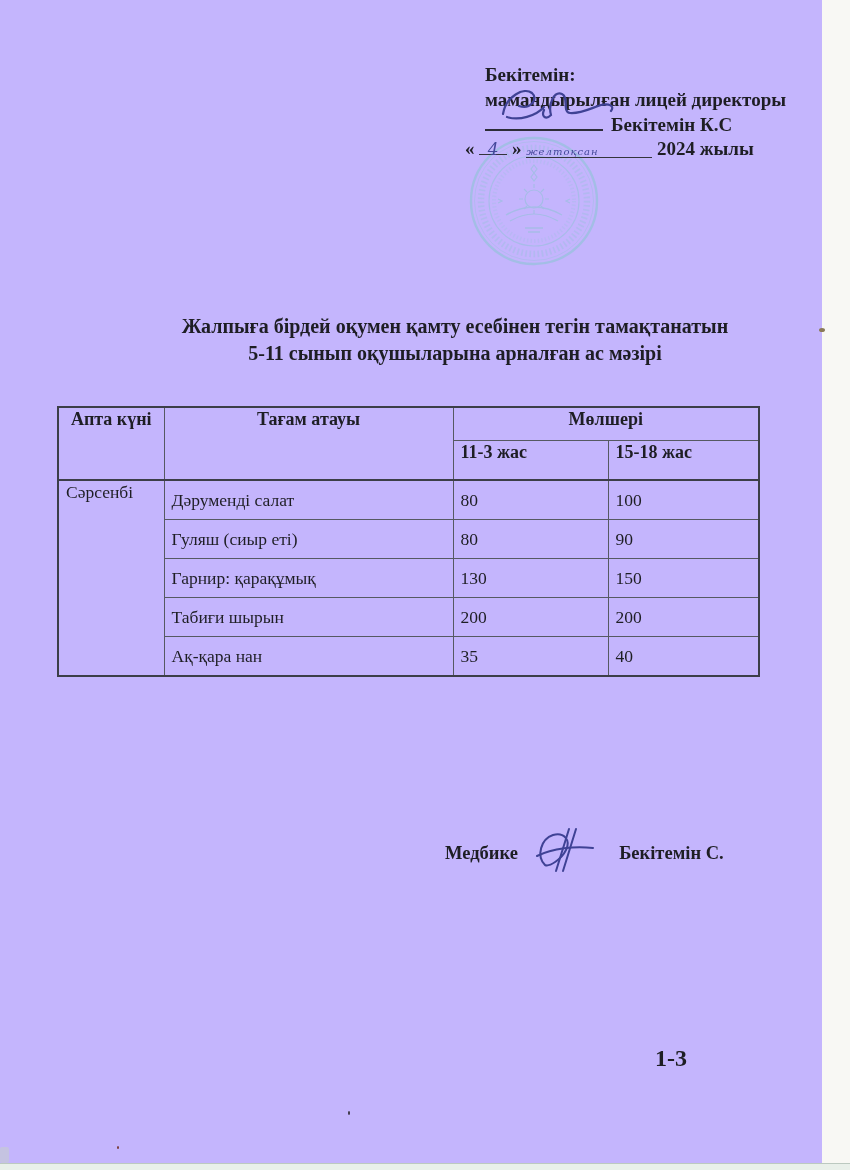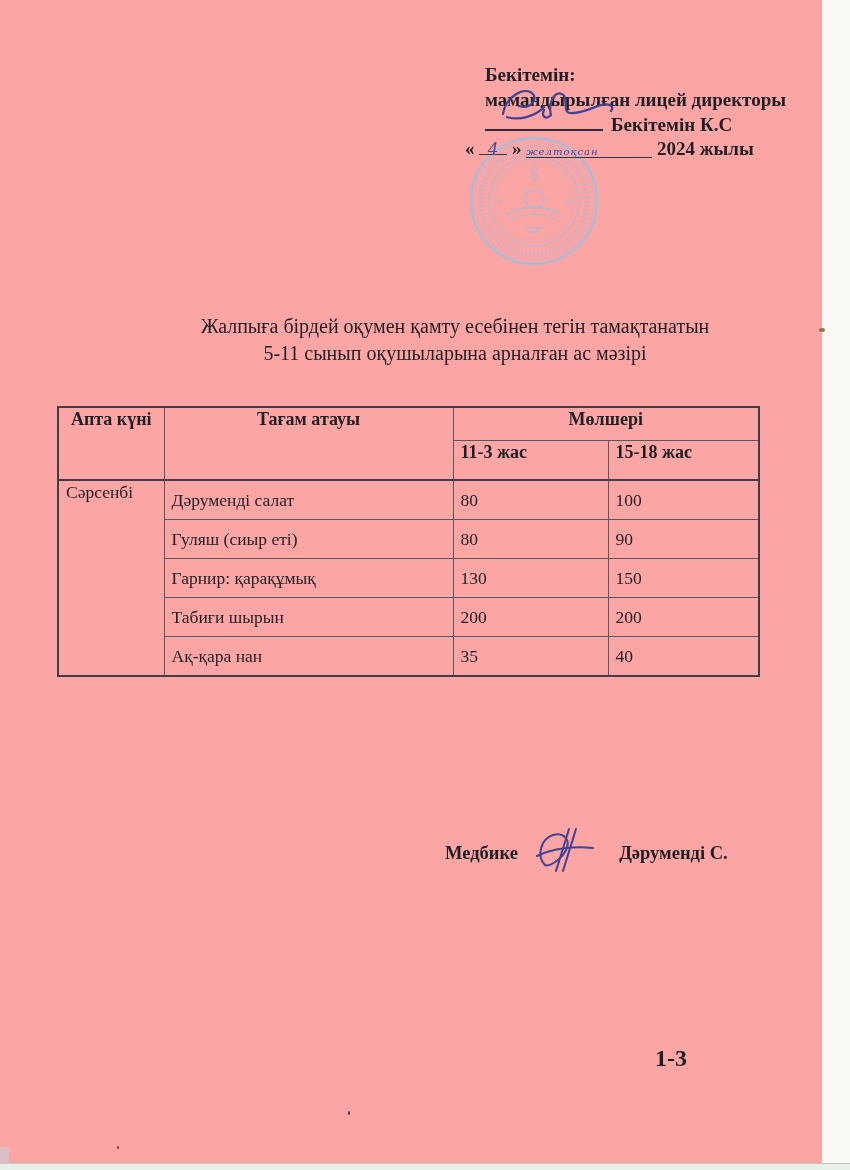--- a/index.html
+++ b/index.html
@@ -1,18 +1,18 @@
 <!DOCTYPE html>
 <html><head>
 <meta charset="utf-8">
 <style>
   html,body{margin:0;padding:0;background:#cfcfcf;}
   .scan{
     position:relative;width:850px;height:1170px;overflow:hidden;
-    background:#fca5a5;
+    background:#c4b5fd;
     font-family:"Liberation Serif","DejaVu Serif",serif;
     color:#1e1e24;
   }
   .right-strip{position:absolute;left:822px;top:0;width:28px;height:1170px;background:#f8f8f4;}
   .bottom-strip{position:absolute;left:0;top:1163px;width:850px;height:7px;background:#e9f0ea;border-top:1px solid #bcc9c0;}
   .corner-blob{position:absolute;left:0;top:1147px;width:9px;height:16px;background:#c6cbd3;opacity:.65;border-radius:2px;}
   .speck{position:absolute;border-radius:50%;}
   .speck.s1{left:819px;top:328px;width:6px;height:4px;background:#8a7a58;}
   .speck.s2{left:348px;top:1111px;width:2px;height:4px;background:#3a3440;}
   .speck.s3{left:117px;top:1146px;width:2px;height:3px;background:#7a3b35;}
@@ -24,21 +24,21 @@
   .approval{position:absolute;left:485px;top:63px;z-index:2;font-weight:bold;font-size:19px;line-height:24.5px;white-space:nowrap;}
   .sig-row{position:relative;height:24.5px;}
   .sig-underline{display:inline-block;width:118px;height:17px;border-bottom:2px solid #2d2d38;margin-right:8px;}
   .date-row{margin-left:-20px;height:24.5px;}
   .hand{font-family:"DejaVu Serif",serif;font-style:italic;color:#45489b;font-weight:normal;}
   .day-box{display:inline-block;width:28px;height:17px;border-bottom:1.5px solid #34343c;text-align:center;font-size:17px;}
   .month-box{display:inline-block;width:126px;height:17px;border-bottom:1.5px solid #34343c;text-align:left;font-size:10px;letter-spacing:1px;}
   .dir-sig{position:absolute;left:6px;top:-32px;z-index:3;}
 
   
-  .title{position:absolute;left:90px;top:313px;width:730px;text-align:center;font-weight:normal;font-size:20px;line-height:27px;z-index:2;}
+  .title{position:absolute;left:90px;top:313px;width:730px;text-align:center;font-weight:bold;font-size:20px;line-height:27px;z-index:2;}
 
   
   .menu-table{position:absolute;left:57px;top:406px;border-collapse:collapse;table-layout:fixed;width:701px;border:2px solid #3c3e48;z-index:2;}
   .menu-table th,.menu-table td{border:1px solid #565962;padding:8px 7px;overflow:hidden;}
   .menu-table thead th{font-size:18px;font-weight:bold;vertical-align:top;padding-top:1px;}
   .th-center{text-align:center;}
   .th-left{text-align:left;}
   .row-head2 th{height:29px;}
   .row-head1 th{height:23px;}
   .menu-table tbody td{font-size:17.5px;font-weight:normal;height:22px;text-align:left;vertical-align:middle;}
@@ -158,18 +158,18 @@
     <span>Медбике</span>
     <svg class="nurse-sig" width="66" height="52" viewBox="0 0 66 52">
       <g fill="none" stroke="#3f4295" stroke-width="2" stroke-linecap="round">
         <path d="M12 42 C3 33 8 16 20 12 C31 9 38 17 33 27 C28 37 16 44 12 42"></path>
         <path d="M23 48 L36 6"></path>
         <path d="M30 48 L43 6"></path>
         <path d="M4 33 C20 25 42 23 60 25"></path>
       </g>
     </svg>
     <span class="gap"></span>
-    <span>Дәруменді С.</span>
+    <span>Бекітемін С.</span>
   </div>
 
   <div class="pagenum">1-3</div>
 
 </div>
 
 </body></html>

